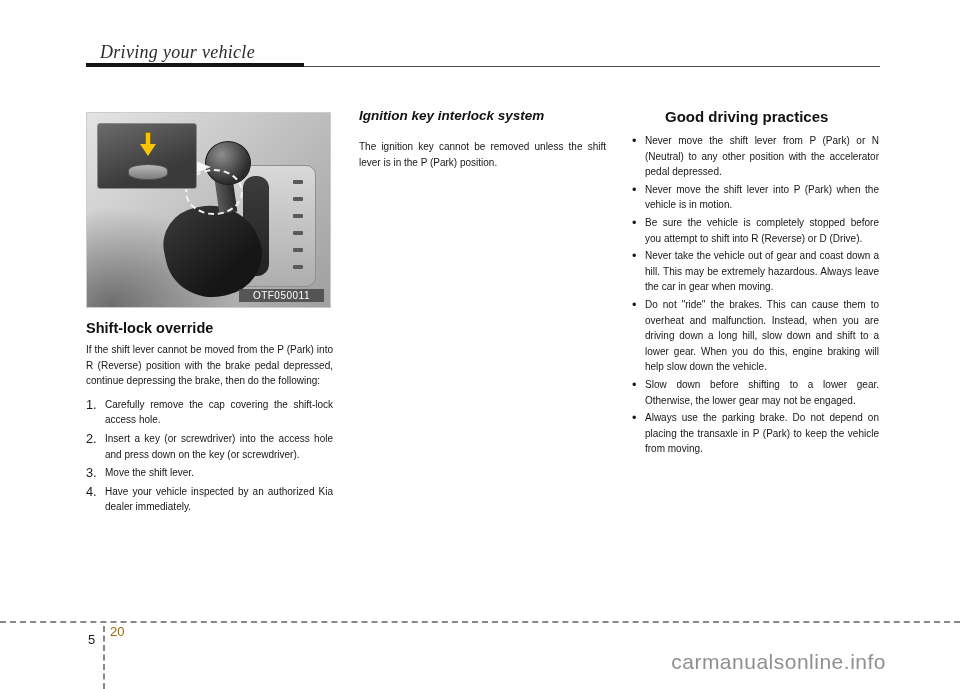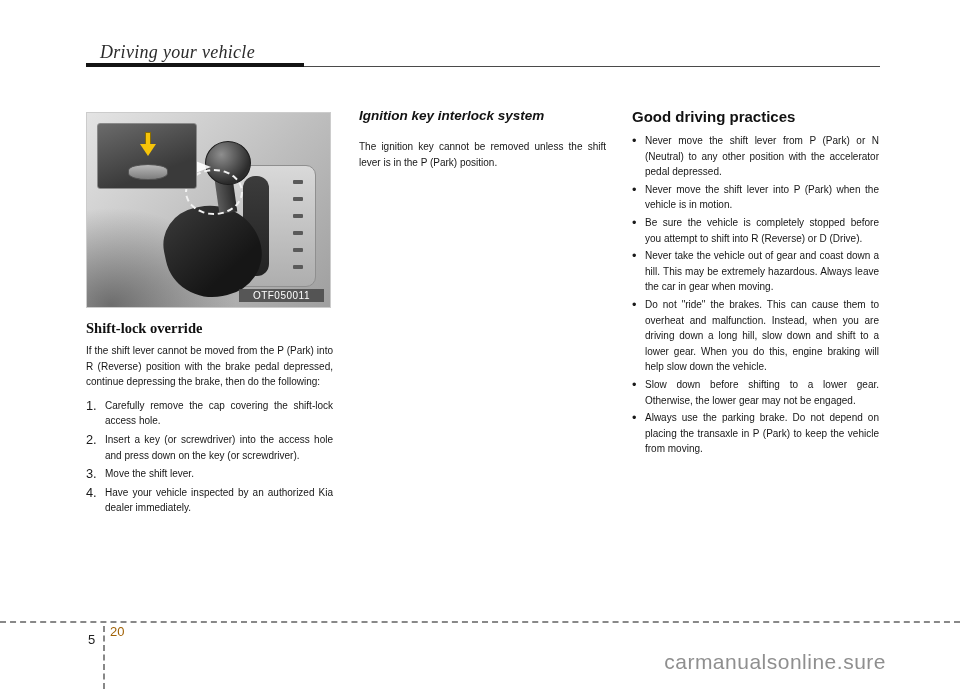--- a/index.html
+++ b/index.html
@@ -99,37 +99,37 @@
     background: linear-gradient(90deg, #5c5c5c, #2a2a2a); transform: rotate(-8deg);
   }
   .photo-caption {
     position: absolute; right: 6px; bottom: 5px;
     background: rgba(70,70,70,.85); color: #ffffff;
     font-size: 10px; letter-spacing: .5px; padding: 1px 14px;
   }
 
   
   .subheading-serif {
-    font-family: Liberation Serif, serif; font-weight: bold;
+    font-family: Liberation Sans, sans-serif; font-weight: bold;
     font-size: 14.5px; margin: 12px 0 6px 0; color: #111;
   }
   .steps { margin-top: 8px; }
   .step { display: flex; margin-bottom: 3px; }
   .step-num { flex: 0 0 19px; font-size: 12.8px; line-height: 15.6px; }
   .step-text { flex: 1; }
 
   
   .subheading-italic {
     font-style: italic; font-weight: bold; font-size: 13.5px;
     margin-bottom: 16px; color: #111;
   }
 
   
   .subheading-sans {
-    font-weight: bold; font-size: 15px; margin-bottom: 8px; color: #111;
+    font-weight: bold; font-size: 15px; margin-bottom: 8px; color: #111; margin-left: 33px;
   }
   .bullet { position: relative; padding-left: 13px; margin-bottom: 2px; }
   .bullet .marker { position: absolute; left: 0; top: 0; font-size: 12.8px; line-height: 15.6px; }
 
   
   .footer-dash {
     position: absolute; left: 0; top: 621px; width: 960px; height: 0;
     border-top: 2px dashed #888;
   }
   .footer-vdash {
@@ -255,15 +255,15 @@
           </div>
         </div>
     </div>
 
   </div>
 
   <div class="footer-dash"></div>
   <div class="footer-vdash"></div>
   <div class="footer-chapter">5</div>
   <div class="footer-page">20</div>
-  <div class="watermark">carmanualsonline.sure</div>
+  <div class="watermark">carmanualsonline.info</div>
 
 </div>
 
 </body></html>

